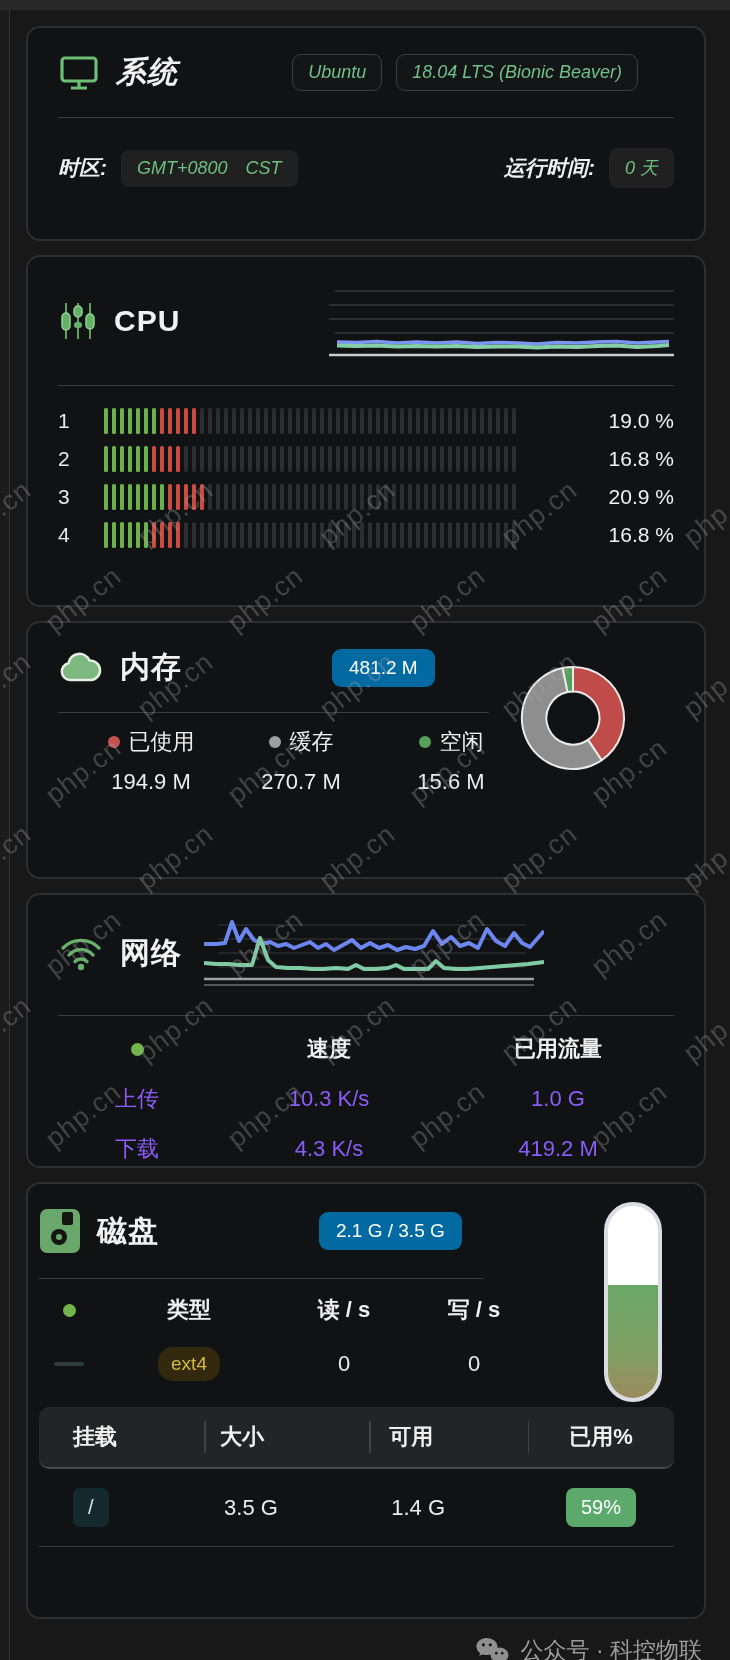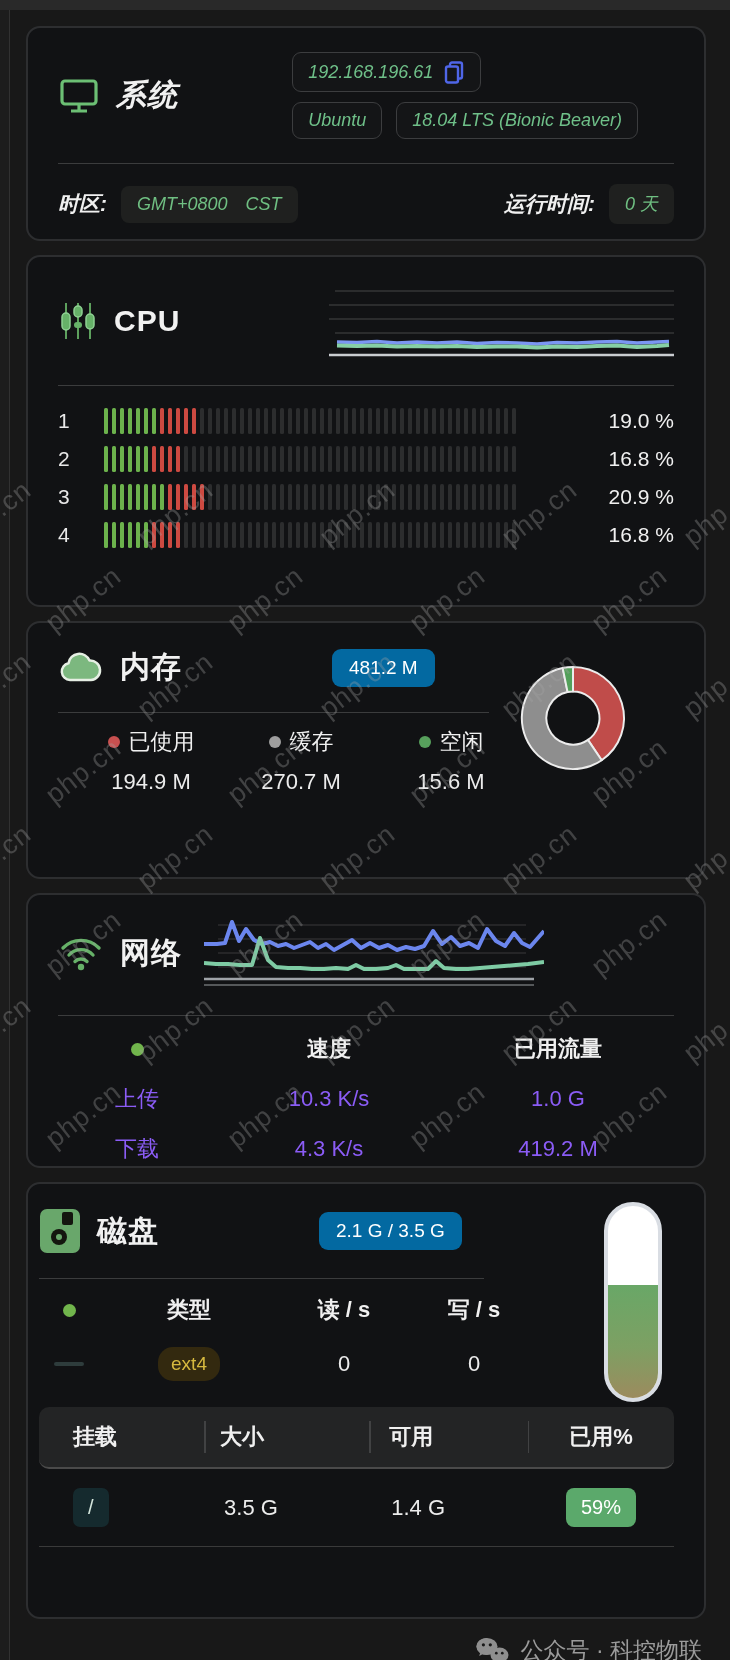--- a/index.html
+++ b/index.html
@@ -31,21 +31,21 @@
 
   
   .card.system { height:215px;font-style:italic; }
   .sys-badges { margin-left:auto; margin-right:36px; display:flex; flex-direction:column; gap:10px; align-items:flex-start; }
   .badge-row { display:flex; gap:14px; }
   .badge.outline {
     border:1.5px solid #3c3d3f; background:#141517; border-radius:9px;
     padding:7px 15px; color:#6fc089; font-size:18px; display:inline-flex; align-items:center; gap:10px;
     white-space:nowrap;
   }
-  .sys-foot { display:flex; justify-content:space-between; align-items:center; margin-top:20px; }
+  .sys-foot { display:flex; justify-content:space-between; align-items:center; margin-top:30px; }
   .kv { display:flex; align-items:center; gap:14px; }
   .kv-label { font-size:21px; font-weight:700; color:#f0f0f0; }
   .badge.subtle {
     background:#1f201f; border-radius:8px; padding:8px 16px;
     color:#6fbf82; font-size:18px; display:inline-flex; gap:18px; white-space:nowrap;
   }
 
   
   .card.cpu { height:352px; }
   .spark { margin-left:auto; margin-top:4px; }
@@ -154,29 +154,20 @@
   <section class="card system">
     <div class="card-head">
       <span class="icon">
         <svg width="42" height="40" viewBox="0 0 42 40">
           <rect x="4" y="5" width="34" height="23" rx="3" fill="none" stroke="#6cbf74" stroke-width="3.2"></rect>
           <path d="M21 28 v7 M13 35 h16" stroke="#6cbf74" stroke-width="3.2" fill="none"></path>
         </svg>
       </span>
       <h1 class="card-title">系统</h1>
       <div class="sys-badges">
-        <div class="badge outline">
-          <span>192.168.196.61</span>
-          <span class="icon">
-            <svg width="22" height="24" viewBox="0 0 22 24">
-              <rect x="7" y="2.5" width="12" height="16" rx="2" fill="none" stroke="#4f66e8" stroke-width="2.4"></rect>
-              <rect x="3" y="6.5" width="12" height="16" rx="2" fill="#141517" stroke="#4f66e8" stroke-width="2.4"></rect>
-            </svg>
-          </span>
-        </div>
         <div class="badge-row">
           <div class="badge outline">
             <span>Ubuntu</span>
           </div>
           <div class="badge outline">
             <span>18.04 LTS (Bionic Beaver)</span>
           </div>
         </div>
       </div>
     </div>

